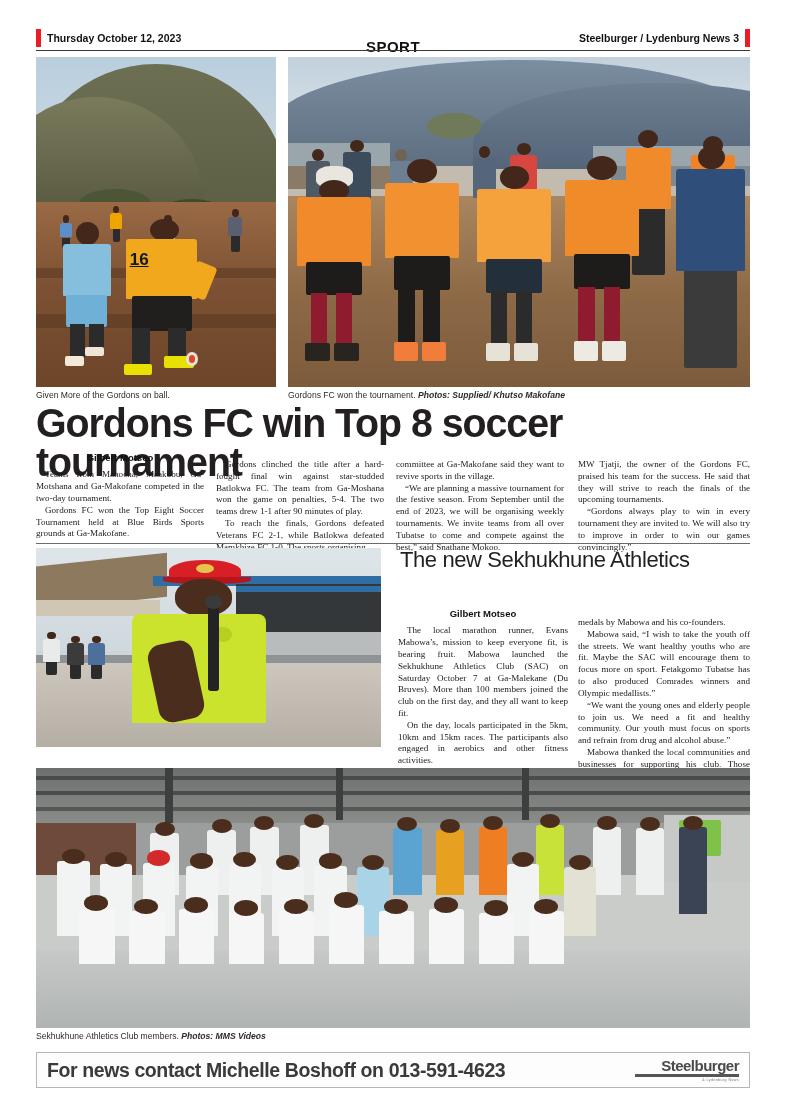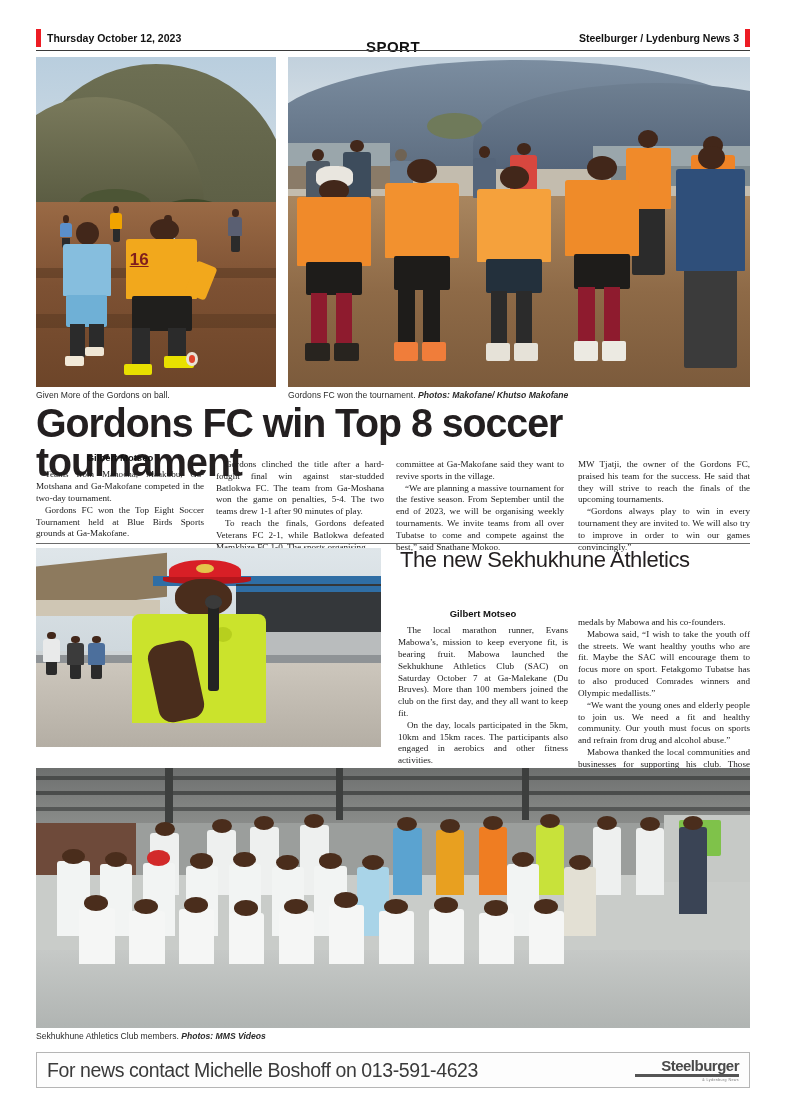--- a/index.html
+++ b/index.html
@@ -108,21 +108,21 @@
   }
 
   
   .footer {
     position: absolute; left: 36px; top: 1052px; width: 714px; height: 36px;
     border: 1px solid #b5b5b5; background: #fdfdfd;
     display: flex; align-items: center; padding: 0 10px;
   }
   .footer-text {
     font-family: "Liberation Sans", sans-serif;
-    font-size: 19.5px; font-weight: normal; color: #3a3a3a;
+    font-size: 19.5px; font-weight: bold; color: #3a3a3a;
     letter-spacing: -0.4px; flex: 1 1 auto;
   }
   .logo {
     flex: 0 0 auto; width: 104px; text-align: right;
     position: relative;
   }
   .logo-name {
     font-family: "Liberation Sans", sans-serif;
     font-size: 15px; font-weight: bold; color: #4a4a4a;
     letter-spacing: -0.5px; line-height: 1;
@@ -192,21 +192,21 @@
       <div style="position:absolute;left:10%;top:50%;width:72%;height:22%;background:#6fb0d6;border-radius:2px;"></div>
       <div class="legs" style="left:18%;top:70%;width:26%;height:24%;"></div>
       <div class="legs" style="left:50%;top:70%;width:26%;height:20%;"></div>
       <div class="shoe" style="left:8%;top:92%;width:34%;height:7%;background:#f2e9d8;"></div>
       <div class="shoe" style="left:44%;top:86%;width:32%;height:6%;background:#efe6d5;"></div>
     </div>
 
     <div class="fig" style="left:36%;top:49%;width:38%;height:48%;">
       <div class="head" style="left:30%;top:0;width:32%;height:14%;"></div>
       <div class="torso" style="left:4%;top:13%;width:78%;height:38%;background:#f2a81c;"></div>
-      <div style="position:absolute;left:8%;top:20%;width:22%;height:16%;color:#7f1d1d;font:bold 17px 'Liberation Sans',sans-serif;text-decoration:underline;">16</div>
+      <div style="position:absolute;left:8%;top:20%;width:22%;height:16%;color:#0f172a;font:bold 17px 'Liberation Sans',sans-serif;text-decoration:underline;">16</div>
       <div style="position:absolute;left:74%;top:28%;width:24%;height:22%;background:#f2a81c;border-radius:4px;transform:rotate(22deg);"></div>
       <div style="position:absolute;left:10%;top:49%;width:66%;height:22%;background:#201f1d;border-radius:2px;"></div>
       <div class="legs" style="left:10%;top:69%;width:20%;height:25%;"></div>
       <div class="legs" style="left:50%;top:69%;width:20%;height:22%;"></div>
       <div class="shoe" style="left:2%;top:92%;width:30%;height:7%;background:#e8e000;"></div>
       <div class="shoe" style="left:46%;top:87%;width:32%;height:7%;background:#e8e000;"></div>
       <div style="position:absolute;left:70%;top:84%;width:13%;height:9%;background:#e8e2d5;border-radius:50%;"></div>
       <div style="position:absolute;left:73%;top:86%;width:7%;height:5%;background:#e2452c;border-radius:50%;"></div>
     </div>
   </div>
@@ -297,21 +297,21 @@
       <div class="shoe" style="left:50%;top:85%;width:32%;height:9%;background:#eceae2;"></div>
     </div>
 
     <div class="fig" style="left:84%;top:27%;width:15%;height:70%;">
       <div class="head" style="left:32%;top:0;width:38%;height:10%;"></div>
       <div class="torso" style="left:0;top:10%;width:100%;height:44%;background:#2f4f7a;"></div>
       <div class="legs" style="left:12%;top:54%;width:76%;height:42%;background:#3b3b3b;"></div>
     </div>
   </div>
   <div class="caption" style="left:288px; top:390px; width:462px;">
-    <span>Gordons FC won the tournament. </span><i>Photos: Makofane/ Khutso Makofane</i>
+    <span>Gordons FC won the tournament. </span><i>Photos: Supplied/ Khutso Makofane</i>
   </div>
 
   <h1 class="headline-1">Gordons FC win Top 8 soccer tournament</h1>
 
   <div class="col" style="left:36px; top:452px; width:168px;">
     <div class="byline">Gilbert Motseo</div>
     <p>Teams from Mahocha, Maakubu, Ga-Motshana and Ga-Makofane competed in the two-day tournament.</p>
     <p>Gordons FC won the Top Eight Soccer Tournament held at Blue Birds Sports grounds at Ga-Makofane.</p>
   </div>
   <div class="col" style="left:216px; top:459px; width:168px;">

